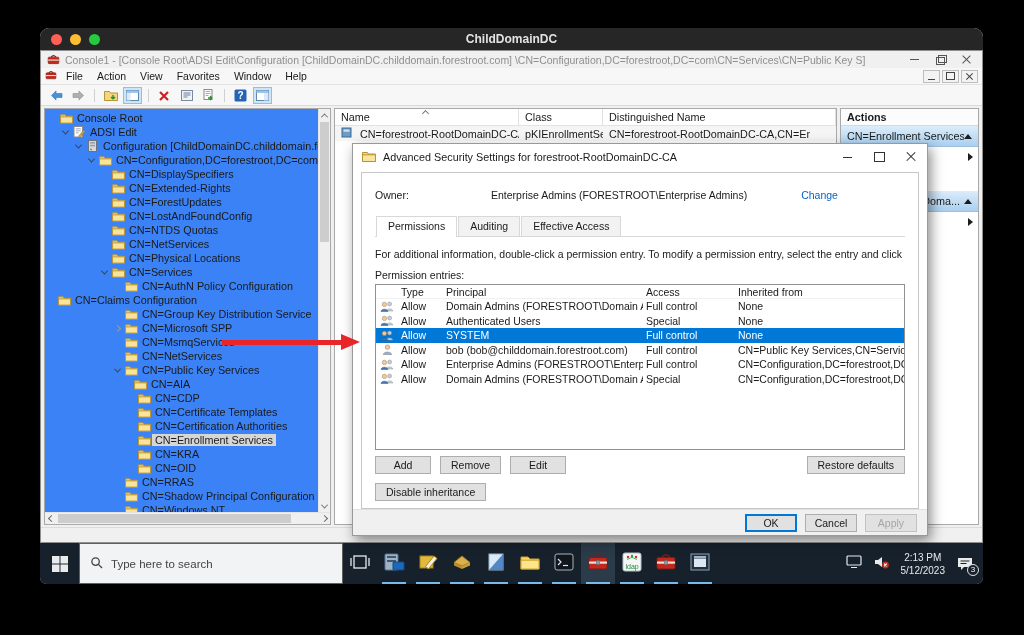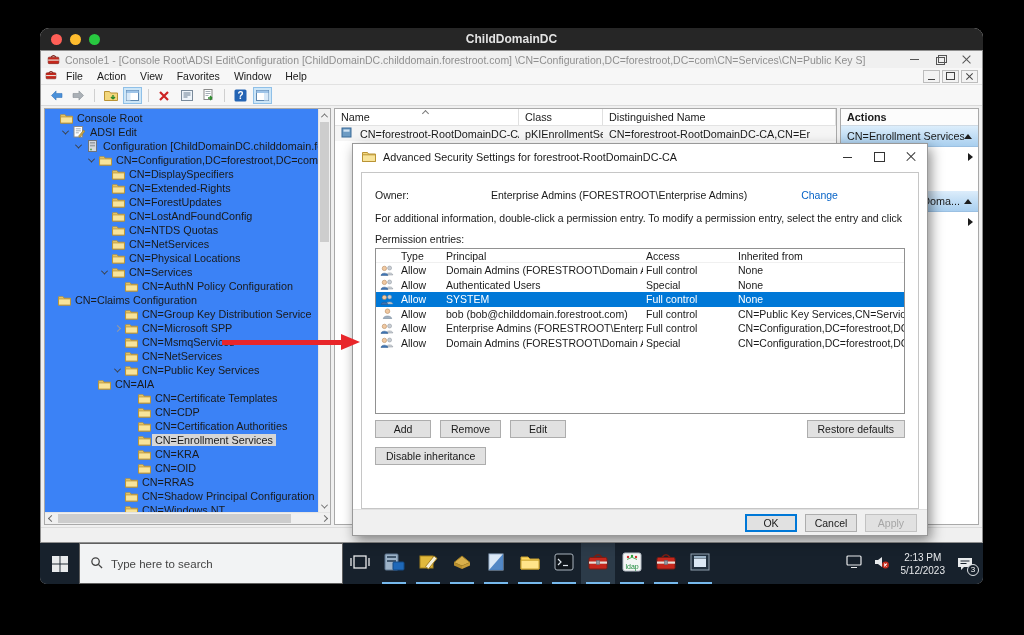--- a/index.html
+++ b/index.html
@@ -451,49 +451,49 @@
                   <i class="open"></i>
                 </span>
                 <span class="tree-ico">
                   <svg width="13" height="11" viewBox="0 0 14 12">
                     <path d="M.5 2h5l1 1.5h7V11H.5z" fill="#f3d77c" stroke="#b99334"></path>
                     <path d="M.5 4.2h13V11H.5z" fill="#f8e49b" stroke="#b99334"></path>
                   </svg>
                 </span>
                 <span class="tree-label">CN=Public Key Services</span>
               </div>
-              <div class="tree-row" style="padding-left: 40px;">
+              <div class="tree-row" style="padding-left: 76px;">
                 <span class="chev"></span>
                 <span class="tree-ico">
                   <svg width="13" height="11" viewBox="0 0 14 12">
                     <path d="M.5 2h5l1 1.5h7V11H.5z" fill="#f3d77c" stroke="#b99334"></path>
                     <path d="M.5 4.2h13V11H.5z" fill="#f8e49b" stroke="#b99334"></path>
                   </svg>
                 </span>
                 <span class="tree-label">CN=AIA</span>
               </div>
               <div class="tree-row" style="padding-left: 80px;">
                 <span class="chev"></span>
                 <span class="tree-ico">
                   <svg width="13" height="11" viewBox="0 0 14 12">
                     <path d="M.5 2h5l1 1.5h7V11H.5z" fill="#f3d77c" stroke="#b99334"></path>
                     <path d="M.5 4.2h13V11H.5z" fill="#f8e49b" stroke="#b99334"></path>
                   </svg>
                 </span>
+                <span class="tree-label">CN=CDP</span>
+              </div>
+              <div class="tree-row" style="padding-left: 80px;">
+                <span class="chev"></span>
+                <span class="tree-ico">
+                  <svg width="13" height="11" viewBox="0 0 14 12">
+                    <path d="M.5 2h5l1 1.5h7V11H.5z" fill="#f3d77c" stroke="#b99334"></path>
+                    <path d="M.5 4.2h13V11H.5z" fill="#f8e49b" stroke="#b99334"></path>
+                  </svg>
+                </span>
                 <span class="tree-label">CN=Certificate Templates</span>
-              </div>
-              <div class="tree-row" style="padding-left: 80px;">
-                <span class="chev"></span>
-                <span class="tree-ico">
-                  <svg width="13" height="11" viewBox="0 0 14 12">
-                    <path d="M.5 2h5l1 1.5h7V11H.5z" fill="#f3d77c" stroke="#b99334"></path>
-                    <path d="M.5 4.2h13V11H.5z" fill="#f8e49b" stroke="#b99334"></path>
-                  </svg>
-                </span>
-                <span class="tree-label">CN=CDP</span>
               </div>
               <div class="tree-row" style="padding-left: 80px;">
                 <span class="chev"></span>
                 <span class="tree-ico">
                   <svg width="13" height="11" viewBox="0 0 14 12">
                     <path d="M.5 2h5l1 1.5h7V11H.5z" fill="#f3d77c" stroke="#b99334"></path>
                     <path d="M.5 4.2h13V11H.5z" fill="#f8e49b" stroke="#b99334"></path>
                   </svg>
                 </span>
                 <span class="tree-label">CN=Certification Authorities</span>
@@ -632,20 +632,25 @@
         <span class="dc dc-min"></span>
         <span class="dc dc-max"></span>
         <span class="dc dc-close"></span>
       </div>
       <div class="dlg-inner">
         <div class="owner-row">
           <span class="owner-label">Owner:</span>
           <span>Enterprise Admins (FORESTROOT\Enterprise Admins)</span>
           <span class="change-link">Change</span>
         </div>
+        <div class="tabs" id="dlg-tabs">
+            <span class="tab active">Permissions</span>
+            <span class="tab">Auditing</span>
+            <span class="tab">Effective Access</span>
+          </div>
         <div class="dlg-info">For additional information, double-click a permission entry. To modify a permission entry, select the entry and click Edit (if available).</div>
         <div class="entries-label">Permission entries:</div>
         <div class="perm-table">
           <div class="perm-head" id="perm-head">
               <span class="pc cw-icon"></span>
               <span class="pc cw-type">Type</span>
               <span class="pc cw-prin">Principal</span>
               <span class="pc cw-acc">Access</span>
               <span class="pc cw-inh">Inherited from</span>
             </div>

